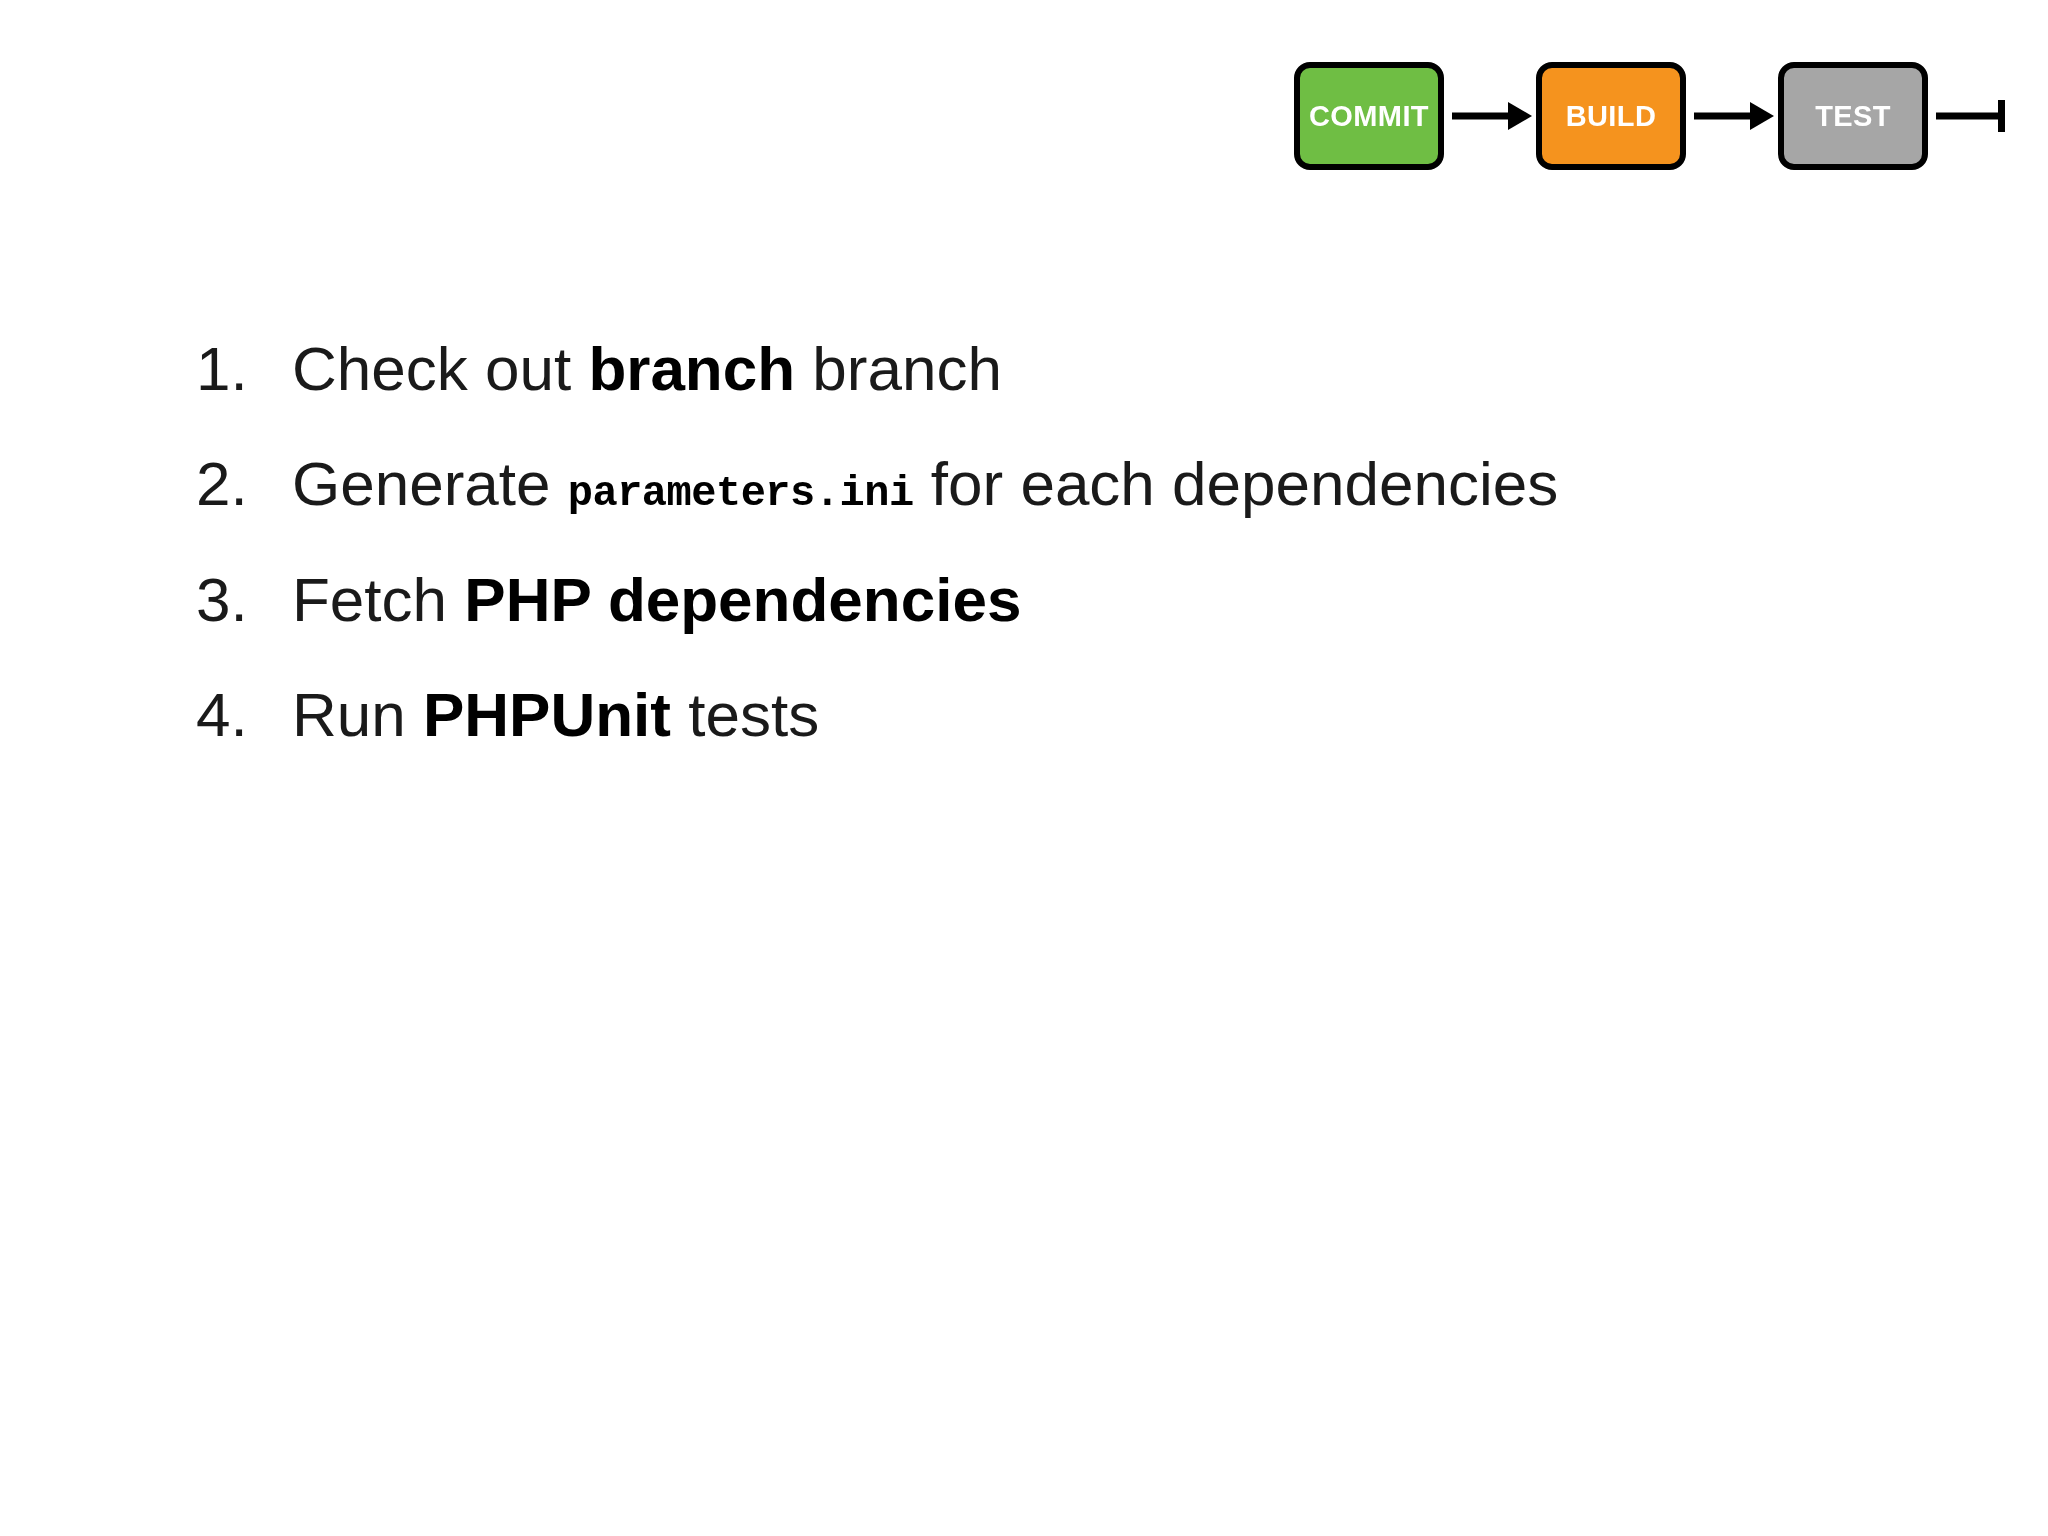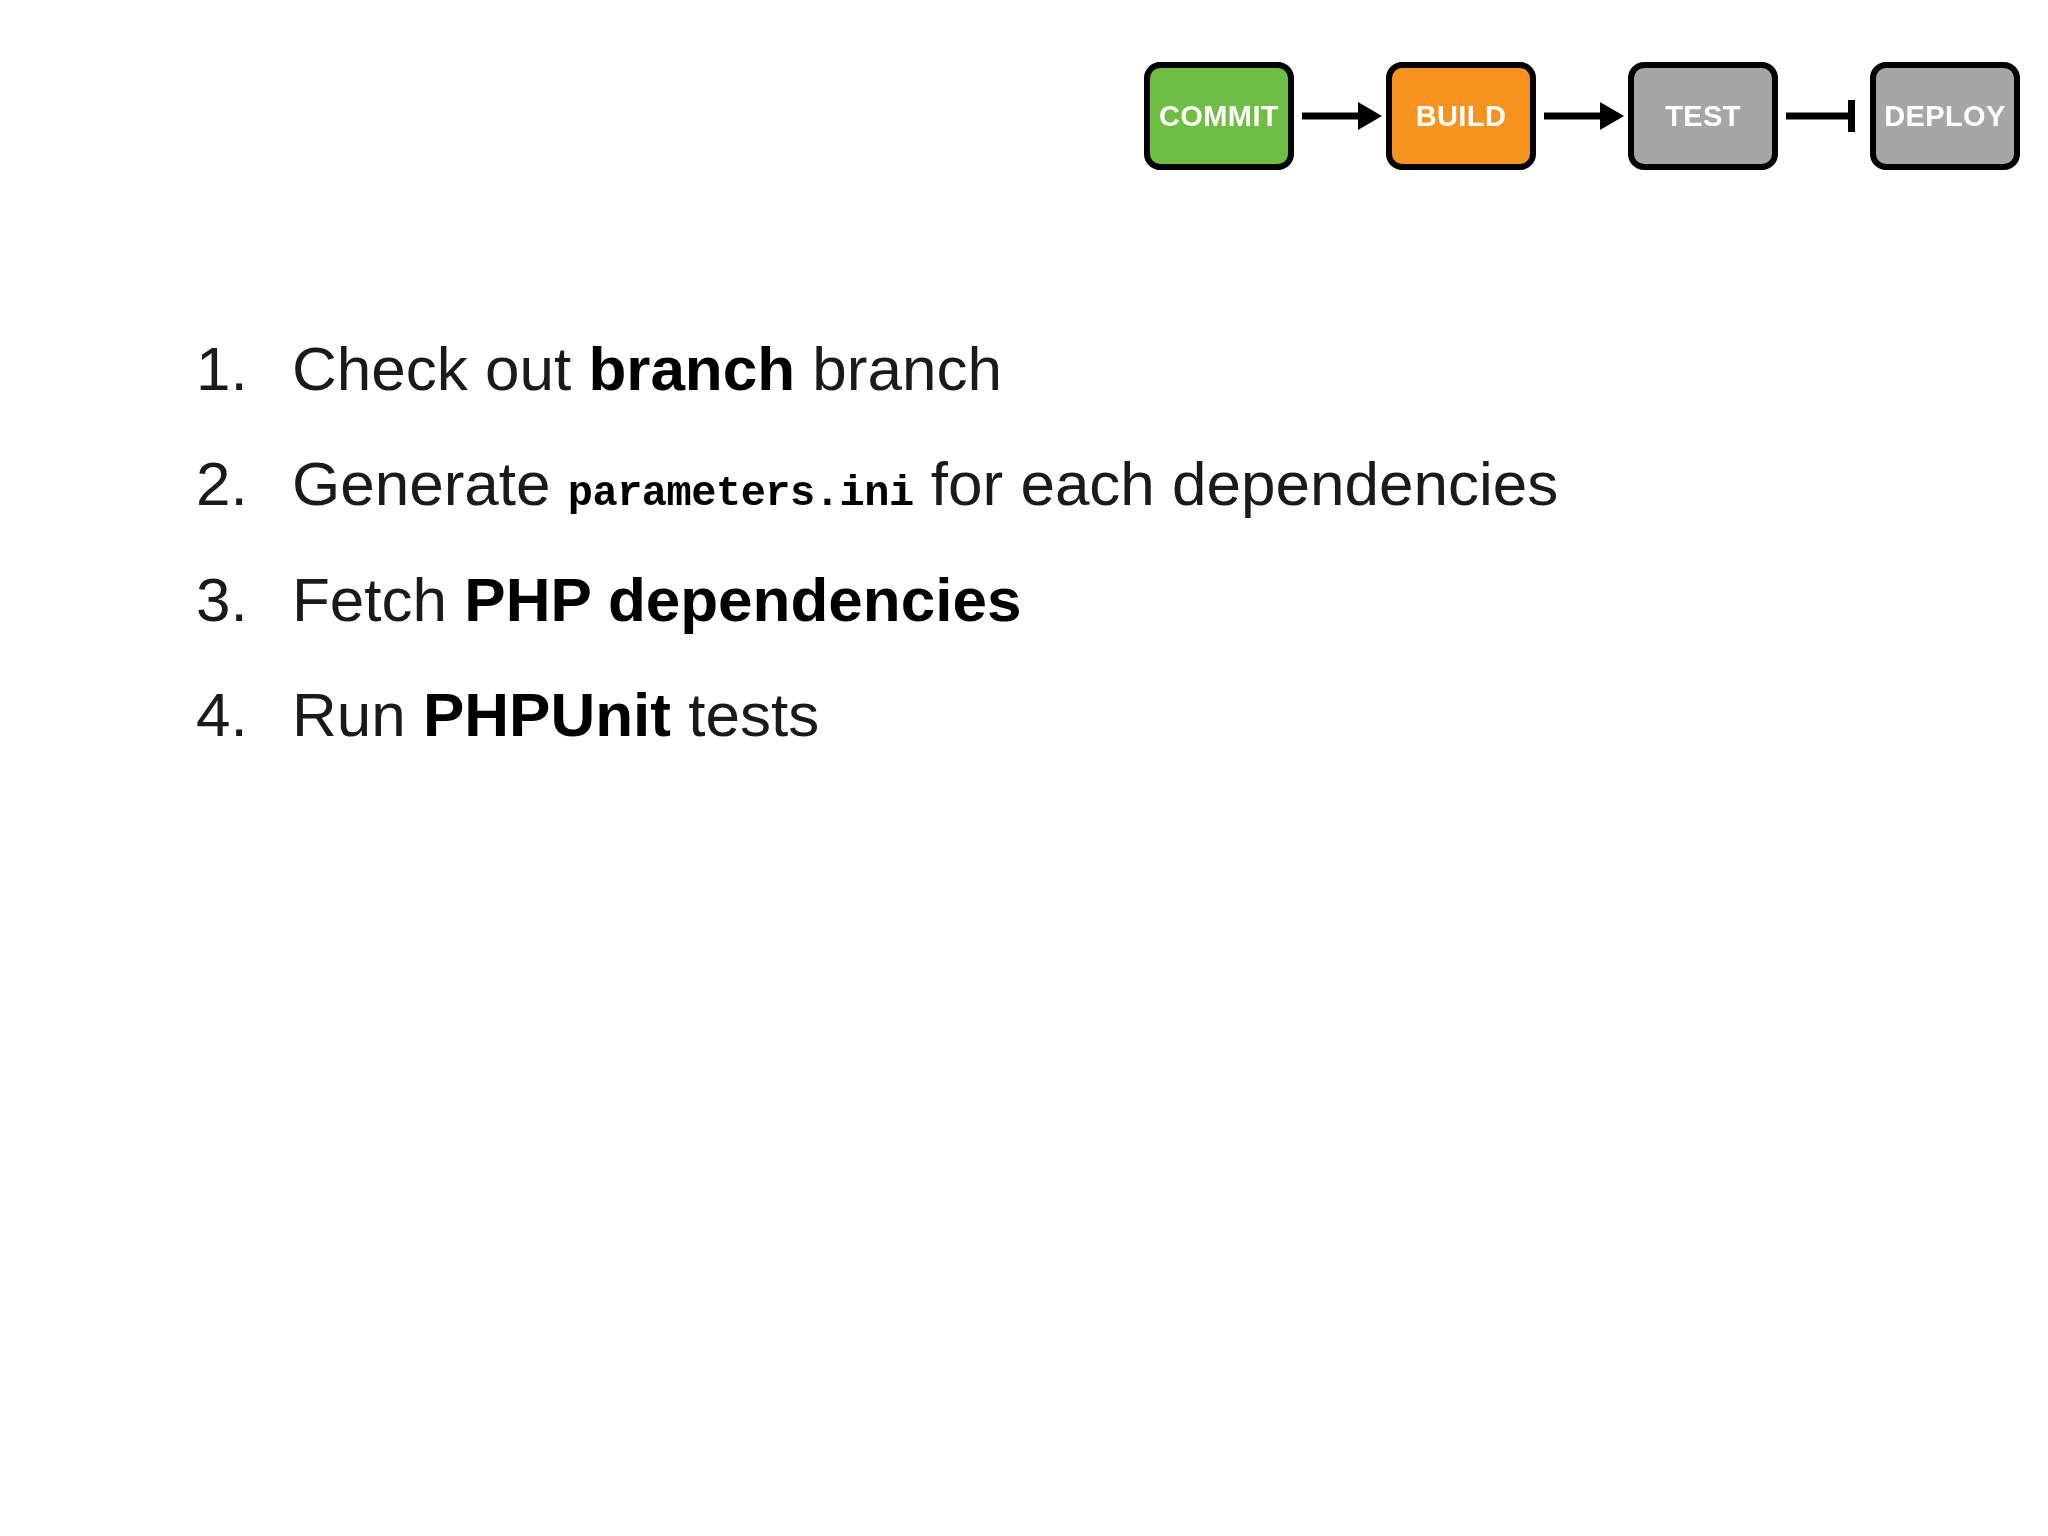--- a/index.html
+++ b/index.html
@@ -176,23 +176,20 @@
         <span class="shaft"></span>
         <span class="head"></span>
       </div>
       <div class="stage test" style="background: rgb(166, 166, 166); border-color: rgb(0, 0, 0);">
         <span class="stage-label" style="color: rgb(255, 255, 255);">TEST</span>
       </div>
       <div class="connector barbed">
         <span class="shaft"></span>
         <span class="head"></span>
       </div>
-      <div class="stage deploy" style="background: rgb(166, 166, 166); border-color: rgb(0, 0, 0);">
-        <span class="stage-label" style="color: rgb(255, 255, 255);">DEPLOY</span>
-      </div>
     </div>
 
   <div class="steps" id="steps">
       <div class="step">
         <span class="step-number">1.</span>
         <span class="step-text"><span>Check out </span><b class="strong">branch</b><span> branch</span></span>
       </div>
       <div class="step">
         <span class="step-number">2.</span>
         <span class="step-text"><span>Generate </span><code class="code">parameters.ini</code><span> for each dependencies</span></span>

